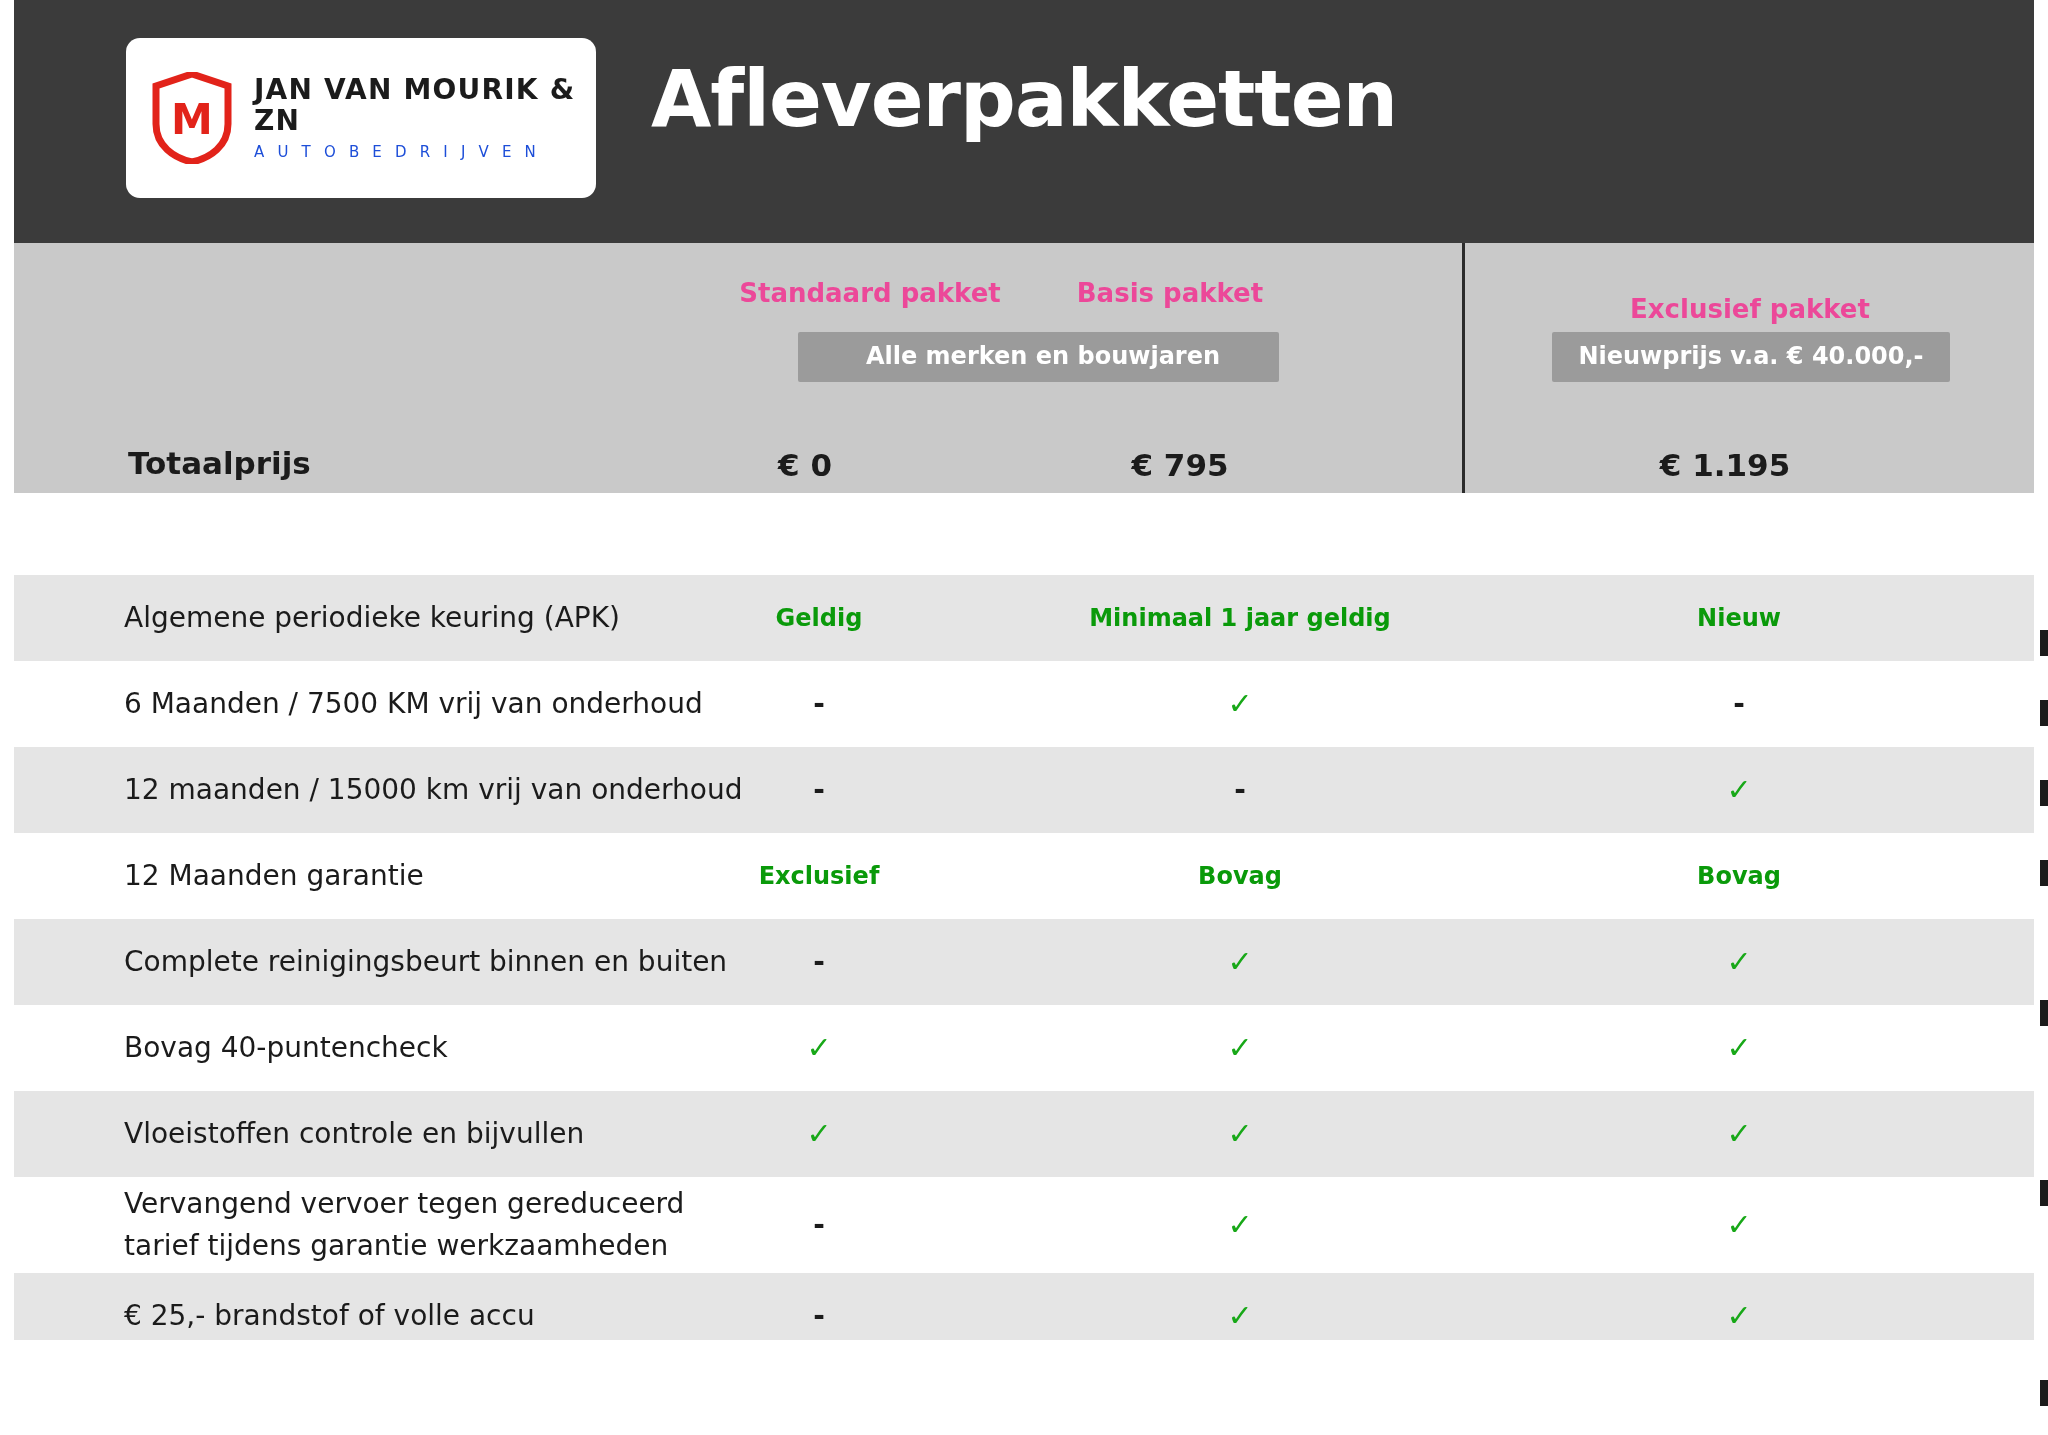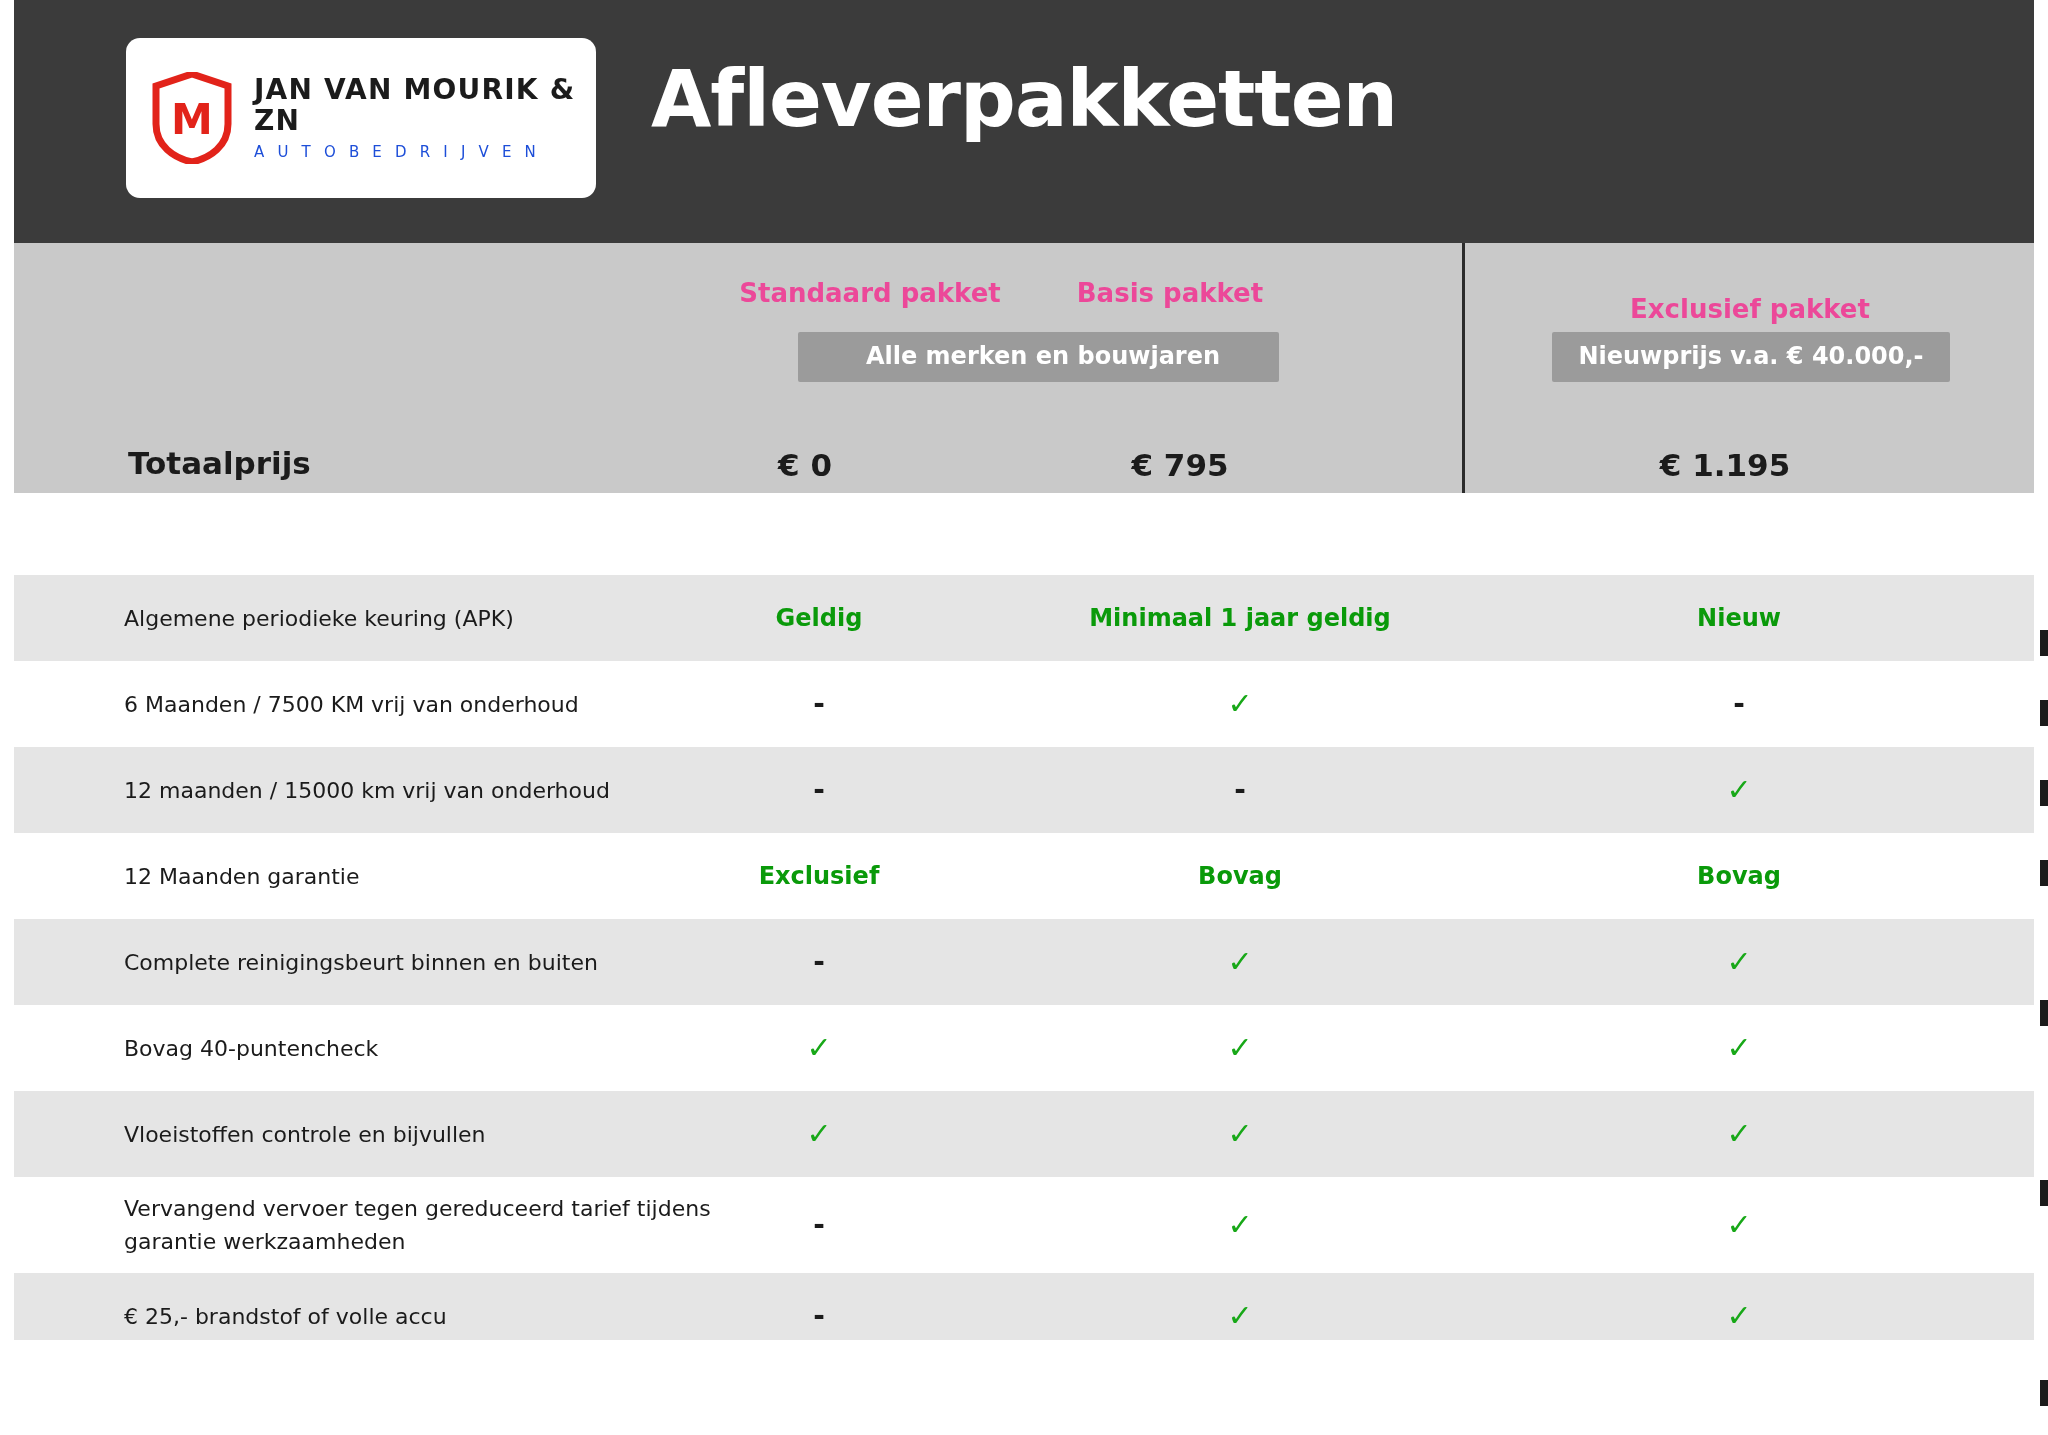--- a/index.html
+++ b/index.html
@@ -167,21 +167,21 @@
     box-sizing: border-box;
   }
   .row.shaded { background: #e5e5e5; }
   .row.white  { background: #ffffff; }
 
   .row .label {
     position: absolute;
     left: 110px;
     top: 50%;
     transform: translateY(-50%);
-    font-size: 22px;
+    font-size: 28px;
     color: #1b1b1b;
     line-height: 1.5;
     width: 640px;
   }
   .row .cell {
     position: absolute;
     top: 50%;
     transform: translateY(-50%);
     text-align: center;
     font-size: 24px;

